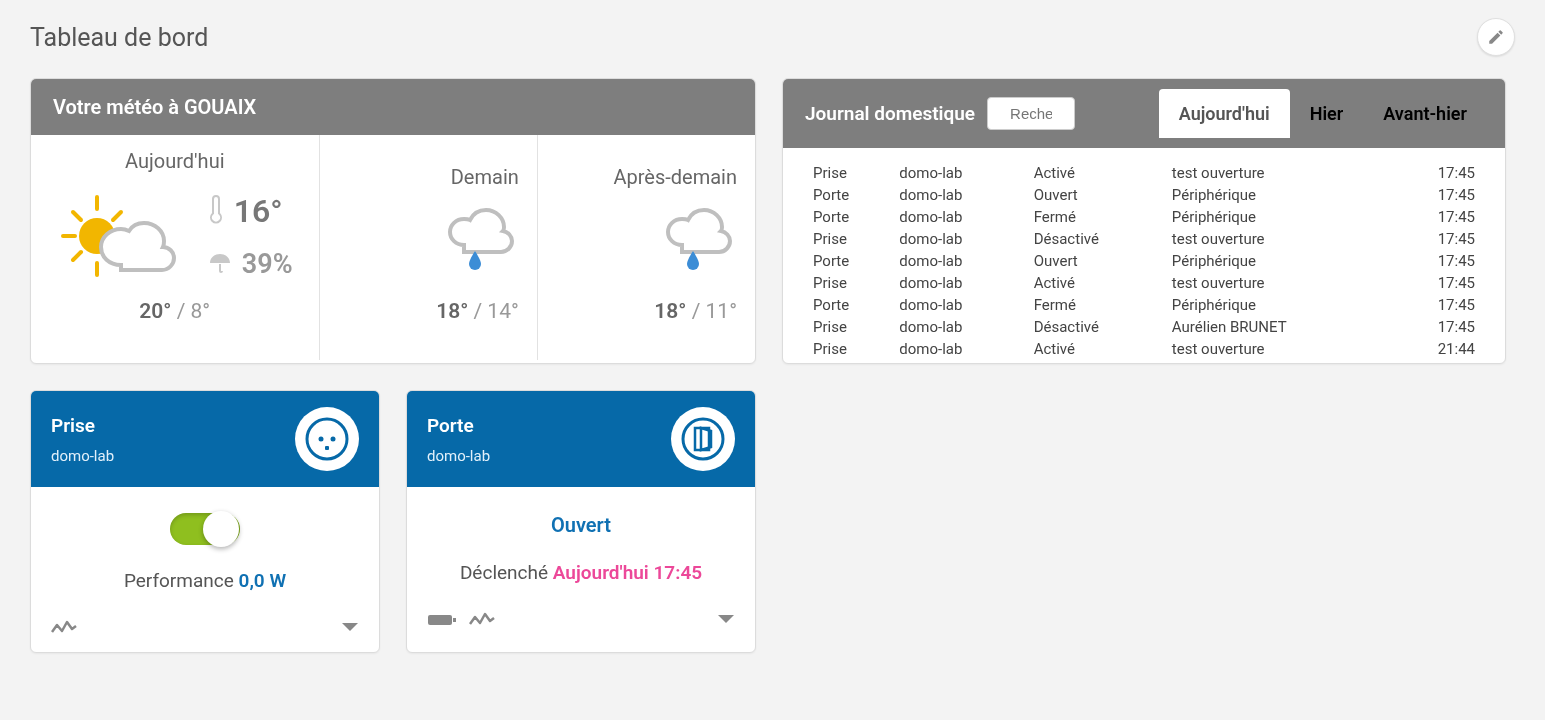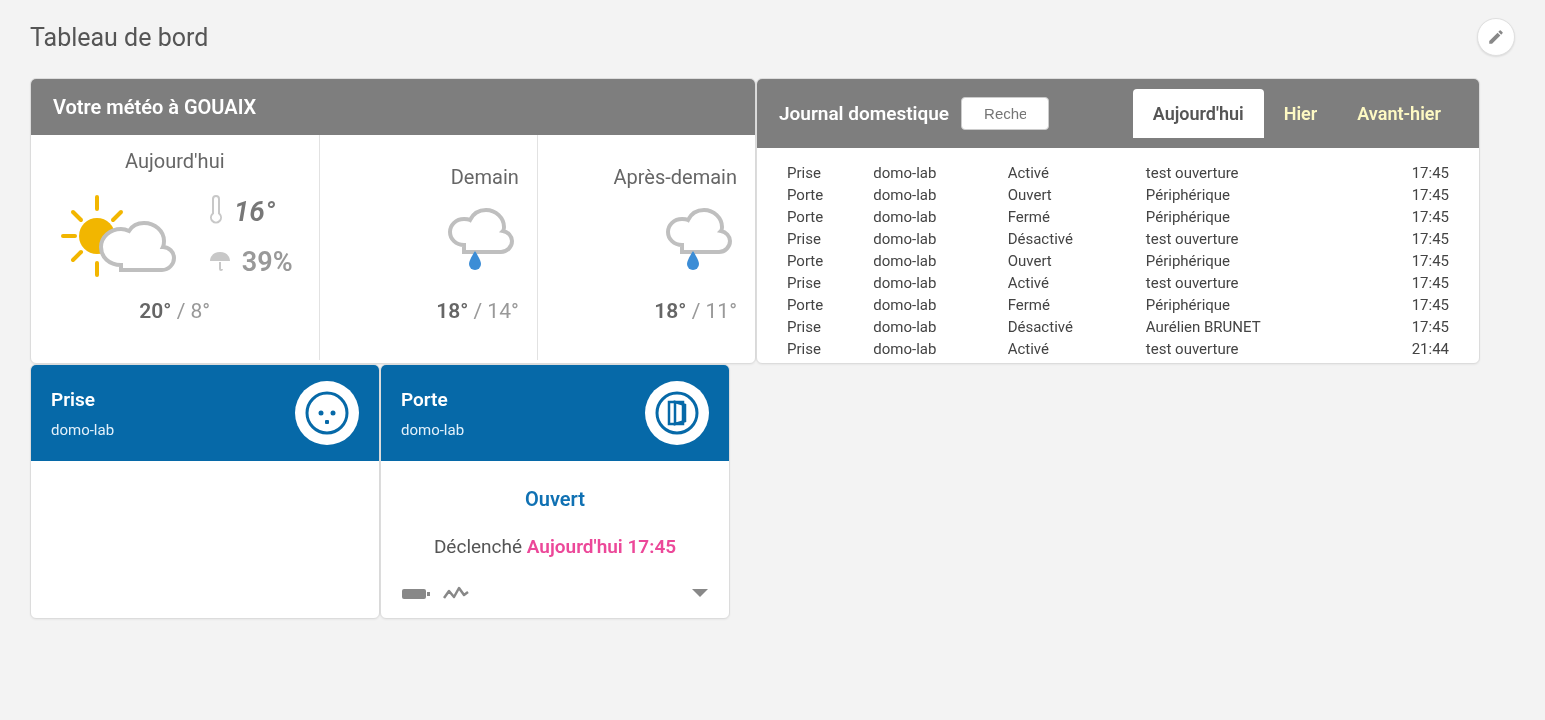--- a/index.html
+++ b/index.html
@@ -15,51 +15,51 @@
   align-items: center;
   margin-bottom: 22px;
 }
 .page-title { font-size: 25px; color: #555; font-weight: 400; }
 .edit-btn {
   width: 38px; height: 38px; border-radius: 50%;
   background: #fff; border: 1px solid #e0e0e0;
   display: flex; align-items: center; justify-content: center;
   cursor: pointer; box-shadow: 0 1px 2px rgba(0,0,0,.1);
 }
-.grid { display: flex; flex-wrap: wrap; }
+.grid { display: flex; flex-wrap: wrap; gap: 26px; }
 .card {
   background: #fff; border: 1px solid #dcdcdc; border-radius: 6px;
   overflow: hidden; box-shadow: 0 1px 2px rgba(0,0,0,.05);
 }
 .card-weather { width: 726px; }
 .card-log { width: 724px; }
 .card-device { width: 350px; }
 .card-header-grey {
   background: #7e7e7e; color: #fff; padding: 16px 22px;
   font-size: 20px; font-weight: 600; display: flex; align-items: center;
 }
 .log-header { justify-content: space-between; padding: 10px 18px 10px 22px; }
 .log-title { font-size: 19px; }
 .search-in {
   background: #fff; border: 1px solid #ccc; border-radius: 4px;
   padding: 7px 22px; font-size: 15px; color: #555; width: 88px; margin-left: 12px;
 }
 .log-tabs { display: flex; gap: 0; }
 .log-tab {
-  padding: 14px 20px; color: #fef9c3; font-size: 18px; cursor: pointer;
+  padding: 14px 20px; color: #000000; font-size: 18px; cursor: pointer;
 }
 .log-tab.active { background: #fff; color: #555; border-radius: 4px 4px 0 0; }
 .weather-body { display: flex; height: 225px; }
 .w-col { flex: 1; border-left: 1px solid #e2e2e2; padding: 30px 18px; display:flex; flex-direction:column; align-items:flex-end; }
 .w-col:first-child { border-left: none; padding: 14px 26px; align-items:stretch; flex: 1.3; }
 .w-day { font-size: 20px; color: #666; text-align:center; margin-bottom: 12px; }
 .today-row { display:flex; align-items:center; justify-content:space-between; margin-top:6px; }
 .today-metrics { display:flex; flex-direction:column; gap:18px; }
 .metric { display:flex; align-items:center; gap:10px; color:#999; font-size:27px; font-weight:600;}
-.metric-val { color:#777; font-size:28px;font-style:italic; }
+.metric-val { color:#777; font-size:32px; }
 .temps { font-size:21px; color:#999; text-align:center; margin-top:18px;}
 .temps .hi { color:#666; font-weight:600; }
 .log-body { padding: 14px 24px 10px 24px; height: 215px; overflow-y: scroll; }
 .log-body table { width: 100%; border-collapse: collapse; font-size: 15px; color: #444; }
 .log-body td { padding: 2px 6px; white-space:nowrap; }
 .log-body td:last-child { text-align: right; }
 .card-header-blue {
   background: #0669a8; color: #fff; padding: 16px 20px;
   display: flex; justify-content: space-between; align-items: center;
 }
@@ -274,20 +274,43 @@
       </div>
       <div class="dev-icon">
         <svg width="44" height="44" viewBox="0 0 44 44">
             <circle cx="22" cy="22" r="20" fill="#fff" stroke="#0669a8" stroke-width="3"></circle>
             <circle cx="16" cy="22" r="2.5" fill="#0669a8"></circle>
             <circle cx="28" cy="22" r="2.5" fill="#0669a8"></circle>
             <rect x="20" y="29" width="4" height="4" rx="1" fill="#0669a8"></rect>
           </svg>
       </div>
     </div>
+    <div class="card-device-body">
+      <div class="toggle">
+          <div class="knob"></div>
+        </div>
+      <div class="dev-perf">
+        <span>Performance</span>
+        <span class="val">0,0 W</span>
+      </div>
+      <div class="dev-footer">
+        <div class="footer-left">
+          <span>
+            <svg width="26" height="16" viewBox="0 0 26 16">
+                <path fill="none" stroke="#888" stroke-width="2.5" stroke-linejoin="round" d="M1 12l5-7 5 6 5-9 5 7 4-3"></path>
+              </svg>
+          </span>
+        </div>
+        <span class="caret">
+          <svg width="18" height="12" viewBox="0 0 18 12">
+              <path fill="#888" d="M1 1l8 8 8-8z"></path>
+            </svg>
+        </span>
+      </div>
+    </div>
   </div>
 
   <div class="card card-device">
     <div class="card-header-blue">
       <div class="dev-h-left">
         <div class="dev-title">Porte</div>
         <div class="dev-sub">domo-lab</div>
       </div>
       <div class="dev-icon">
         <svg width="44" height="44" viewBox="0 0 44 44">

